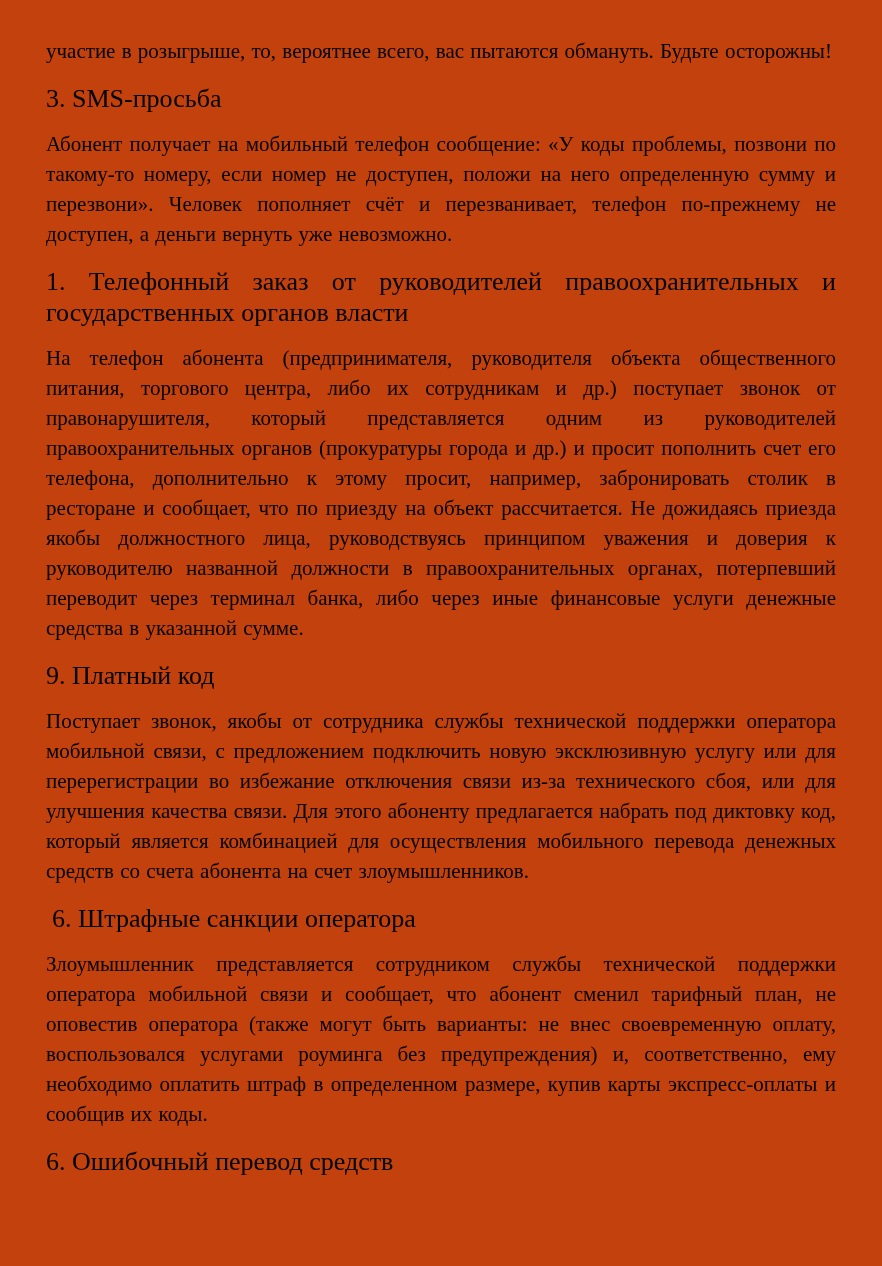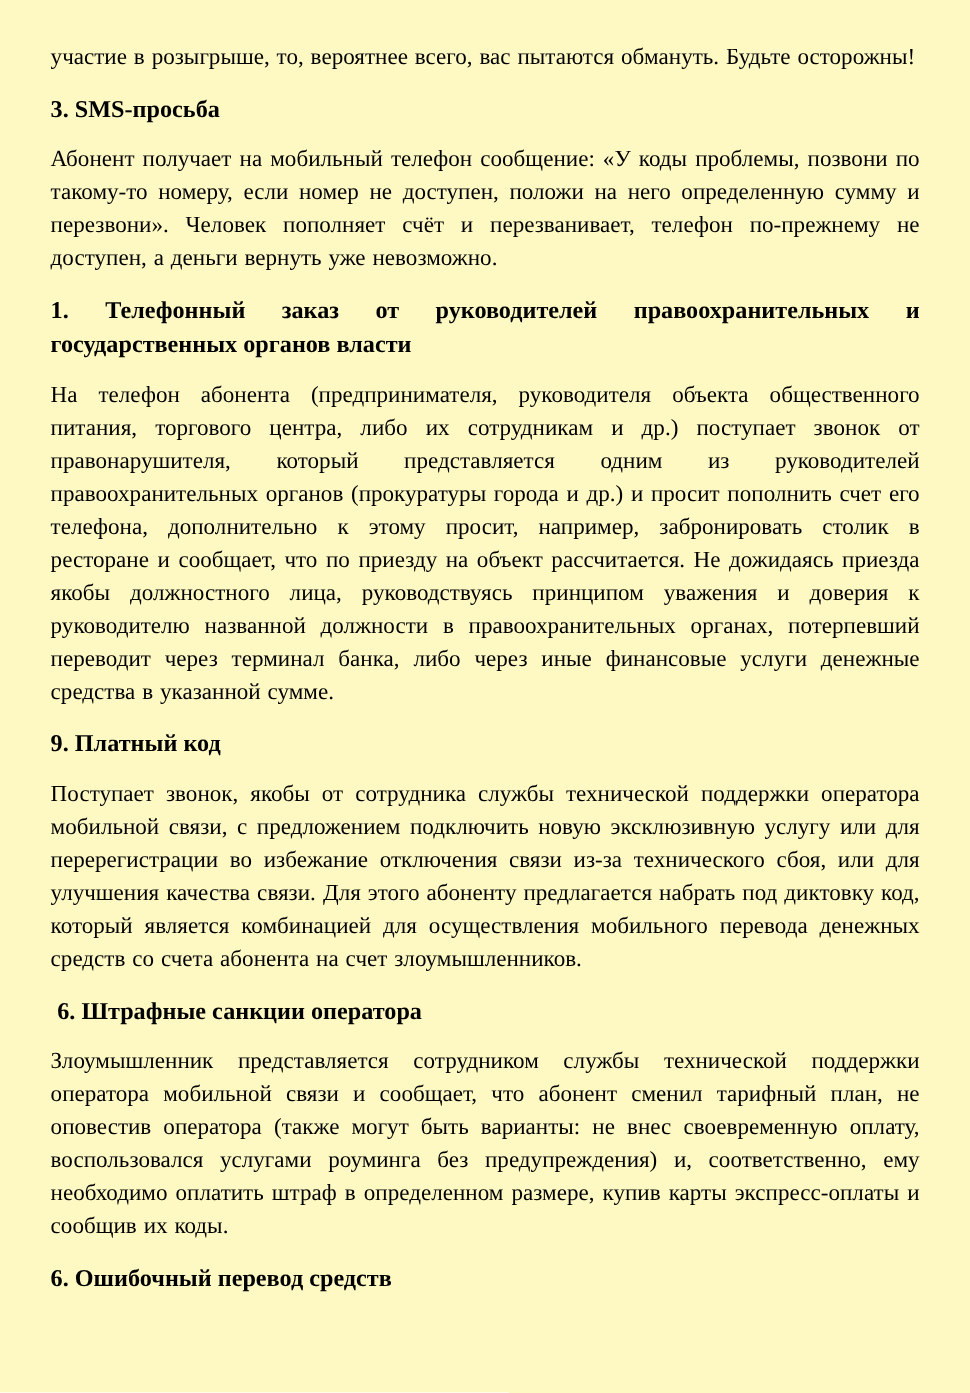--- a/index.html
+++ b/index.html
@@ -5,36 +5,36 @@
   html, body {
     margin: 0;
     padding: 0;
     background: #ffffff;
   }
   .page {
     width: 882px;
     height: 1266px;
     box-sizing: border-box;
     padding: 36px 46px 0 46px;
-    background: #fef9c3;
+    background: #c2410c;
     color: #000000;
     font-family: "Liberation Serif", "DejaVu Serif", serif;
     overflow: hidden;
   }
   .body-text {
     font-size: 21px;
     line-height: 30px;
     text-align: justify;
     margin: 0 0 15px 0;
     word-spacing: 1px;
   }
   .heading {
-    font-size: 22px;
+    font-size: 26px;
     line-height: 31px;
-    font-weight: bold;
+    font-weight: normal;
     text-align: justify;
     margin: 17px 0 15px 0;
   }
   .heading.indented {
     padding-left: 6px;
   }
 </style>
 </head>
 <body>
 

